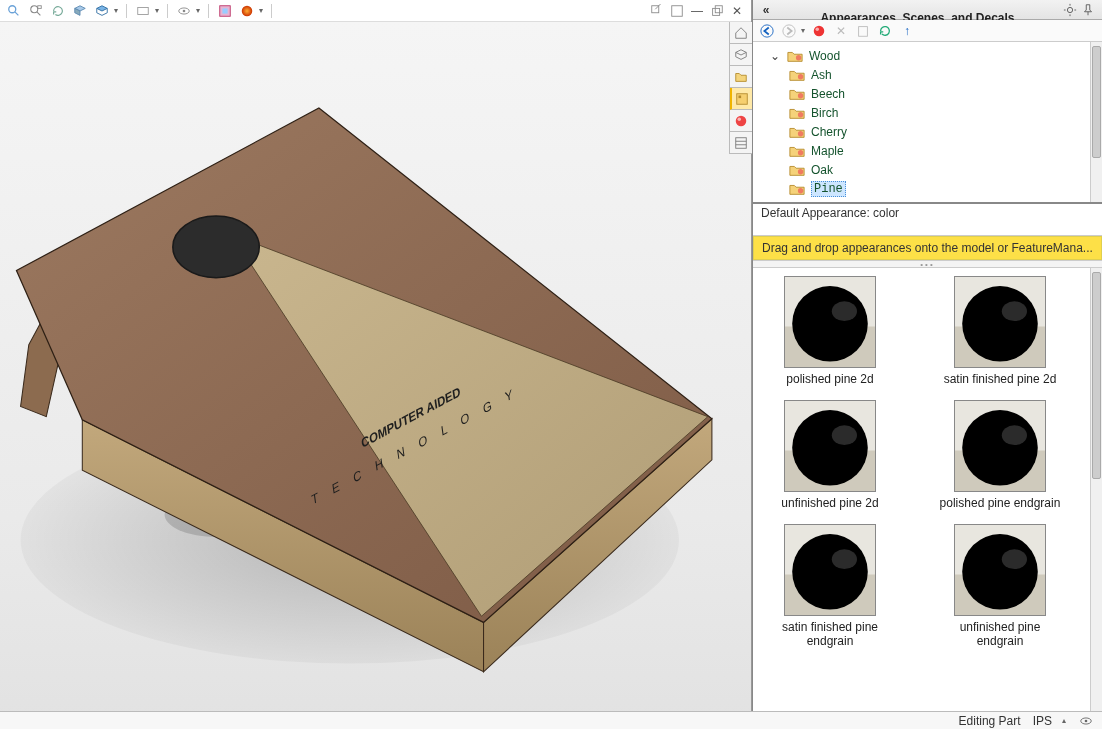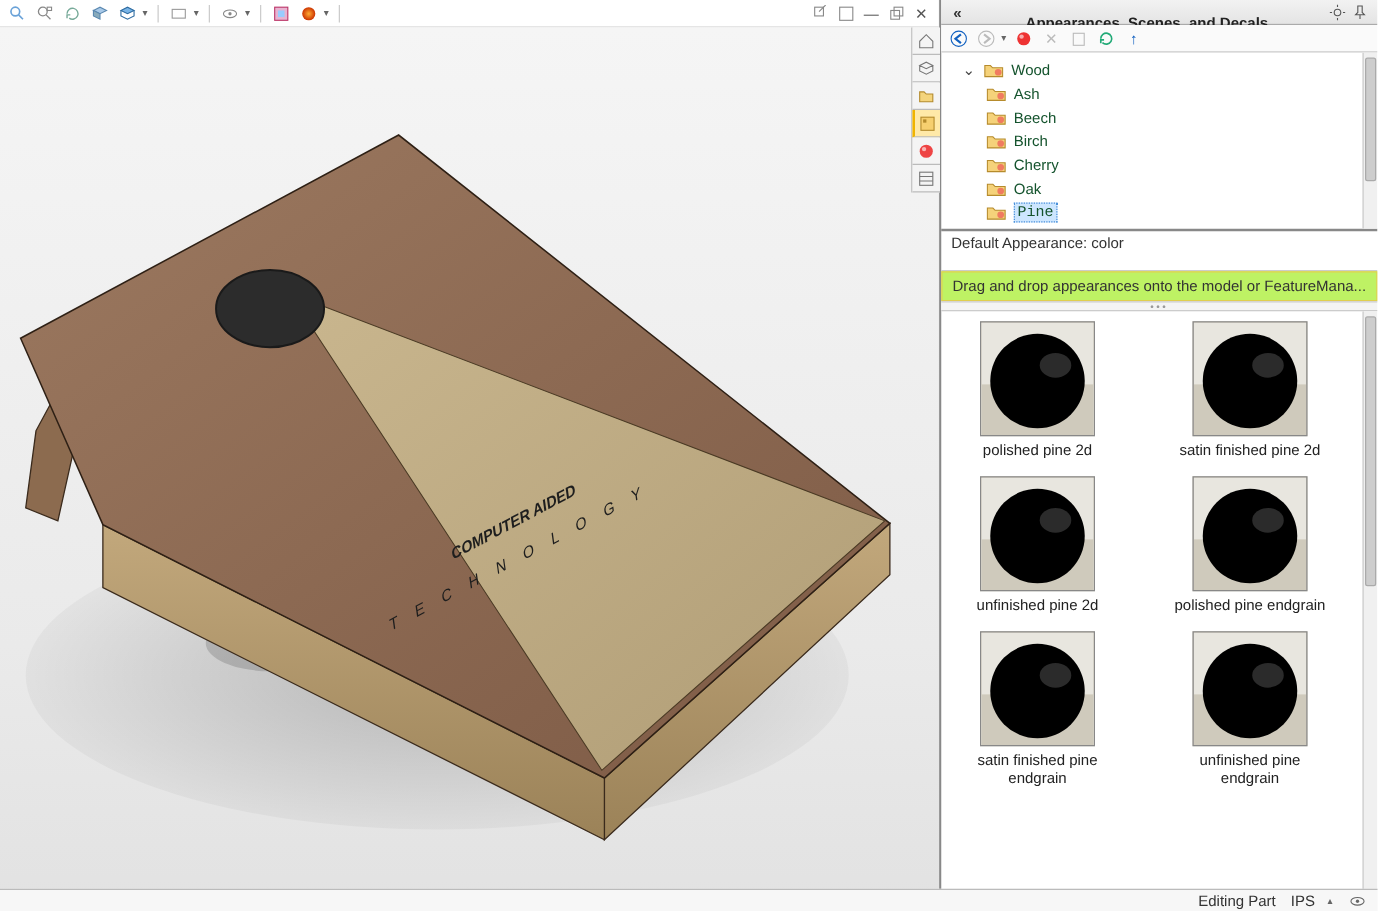--- a/index.html
+++ b/index.html
@@ -37,21 +37,21 @@
   .tree-row { display:flex; align-items:center; height:19px; padding-left:36px; gap:6px; }
   .tree-row.parent { padding-left:16px; }
   .tree-row.sel .label { background:#cde6ff; border:1px dotted #4a90d9; padding:0 2px;font-family:Liberation Mono, monospace; }
   .tree-row .toggle { width:12px; text-align:center; color:#444; }
   .folder-ic { width:16px; height:14px; }
   .tree-row .label { color:#14532d; }
   .tree-scroll { position:absolute; right:0; top:0; bottom:0; width:12px; background:#f0f0f0; border-left:1px solid #ccc; }
   .tree-scroll .thumb { position:absolute; left:1px; right:1px; top:4px; height:70%; background:#cdcdcd; border:1px solid #aaa; border-radius:2px; }
 
   .default-app { height:32px; padding:2px 8px; border-bottom:1px solid #ccc; color:#333; }
-  .hint-bar { background:#bef264; border:1px solid #e0cf4f; margin:0; padding:4px 8px; color:#333; white-space:nowrap; overflow:hidden; text-overflow:ellipsis; }
+  .hint-bar { background:#fde047; border:1px solid #e0cf4f; margin:0; padding:4px 8px; color:#333; white-space:nowrap; overflow:hidden; text-overflow:ellipsis; }
   .grip { height:8px; background:#f4f4f4; border-top:1px solid #ccc; border-bottom:1px solid #ccc; display:flex; justify-content:center; align-items:center; color:#999; font-size:8px; letter-spacing:2px; }
 
   .swatch-zone { flex:1; overflow:auto; padding:8px 0 8px 12px; position:relative; }
   .swatch-grid { display:flex; flex-wrap:wrap; gap:0 40px; }
   .swatch { width:130px; display:flex; flex-direction:column; align-items:center; margin-bottom:14px; }
   .swatch .thumb { width:92px; height:92px; background:#d8d2c4; position:relative; overflow:hidden; border:1px solid #888; }
   .swatch .caption { text-align:center; color:#222; margin-top:4px; line-height:14px; }
   .swatch-scroll { position:absolute; right:0; top:0; bottom:0; width:12px; background:#f0f0f0; border-left:1px solid #ccc; }
   .swatch-scroll .thumb-s { position:absolute; left:1px; right:1px; top:4px; height:45%; background:#cdcdcd; border:1px solid #aaa; border-radius:2px; }
 
@@ -336,20 +336,27 @@
               <path d="M1 3h5l2 2h9v8H1z" fill="#f5d27a" stroke="#b68b2c"></path>
               <circle cx="13" cy="9" r="3" fill="#e55" opacity="0.7"></circle>
             </svg>
             <span class="label">Cherry</span>
           </div>
           <div class="tree-row">
             <svg class="folder-ic" viewBox="0 0 18 14">
               <path d="M1 3h5l2 2h9v8H1z" fill="#f5d27a" stroke="#b68b2c"></path>
               <circle cx="13" cy="9" r="3" fill="#e55" opacity="0.7"></circle>
             </svg>
+            <span class="label">Maple</span>
+          </div>
+          <div class="tree-row">
+            <svg class="folder-ic" viewBox="0 0 18 14">
+              <path d="M1 3h5l2 2h9v8H1z" fill="#f5d27a" stroke="#b68b2c"></path>
+              <circle cx="13" cy="9" r="3" fill="#e55" opacity="0.7"></circle>
+            </svg>
             <span class="label">Oak</span>
           </div>
           <div class="tree-row sel">
             <svg class="folder-ic" viewBox="0 0 18 14">
               <path d="M1 3h5l2 2h9v8H1z" fill="#f5d27a" stroke="#b68b2c"></path>
               <circle cx="13" cy="9" r="3" fill="#e55" opacity="0.7"></circle>
             </svg>
             <span class="label">Pine</span>
           </div>
         </div>

